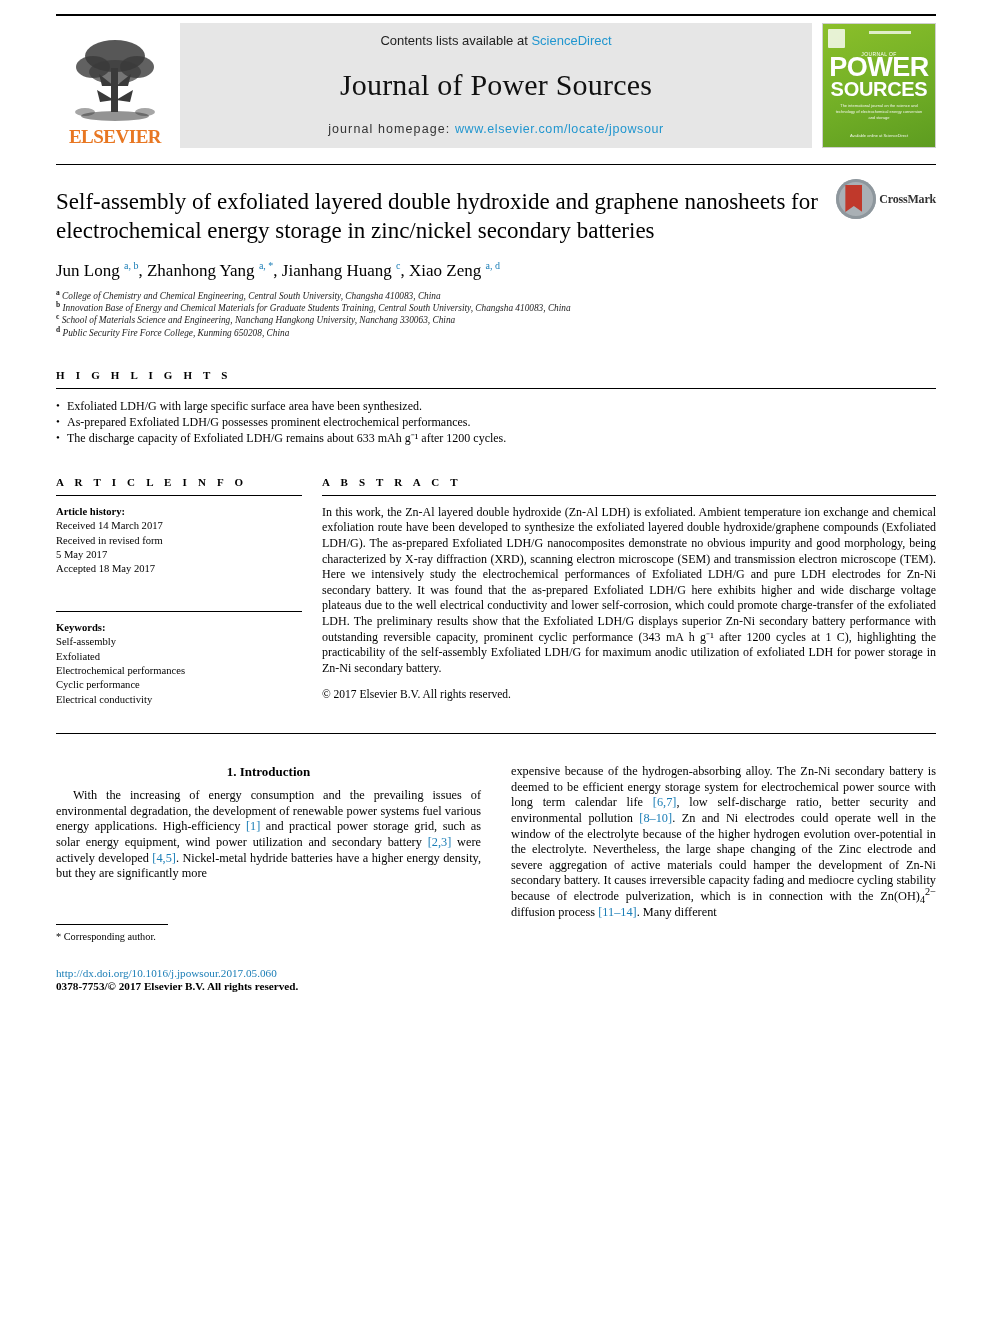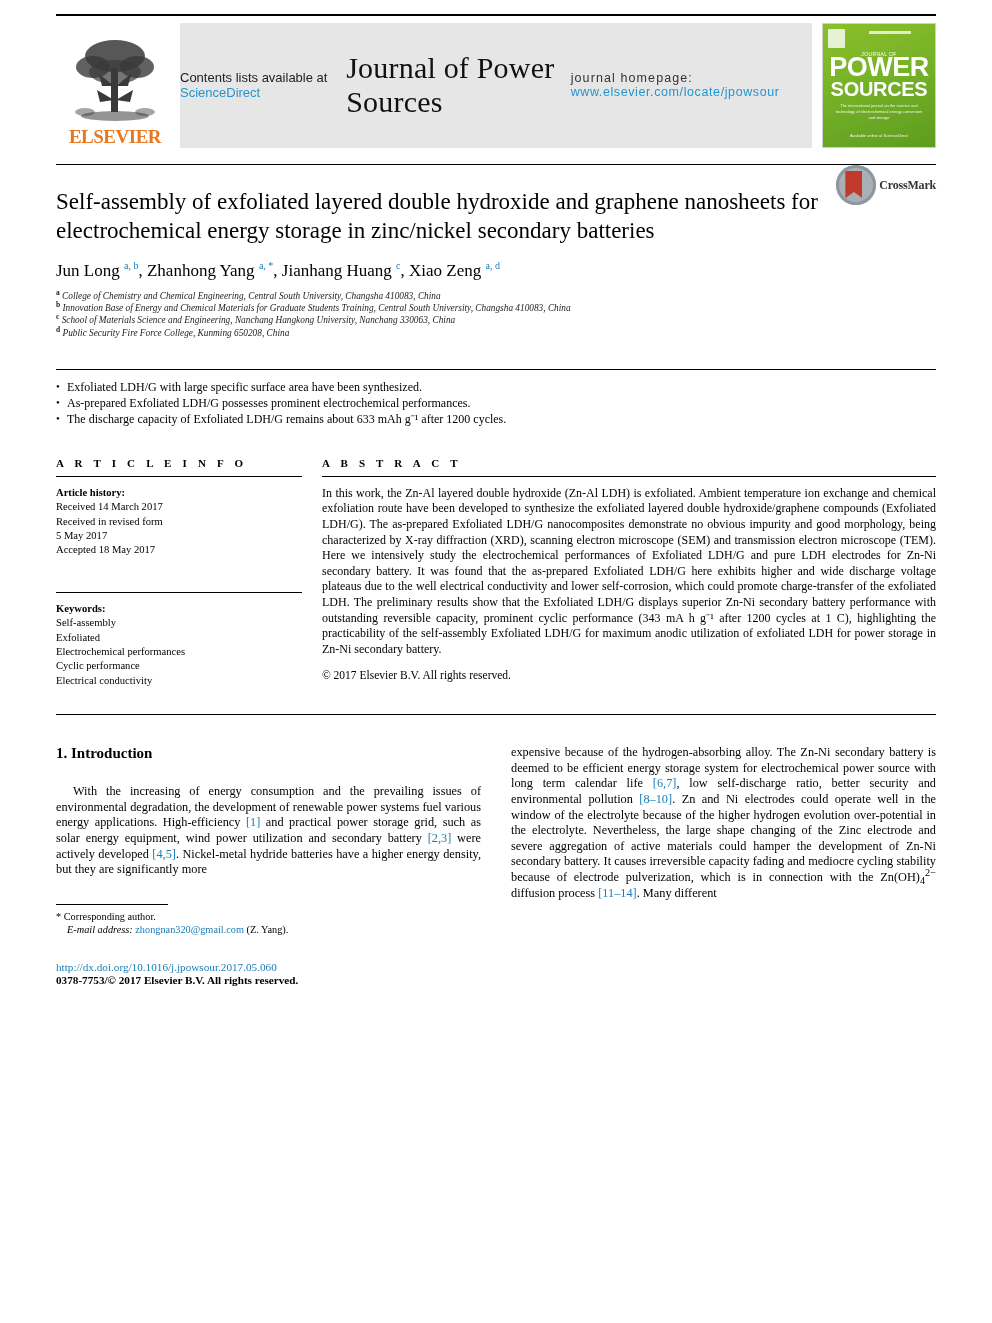--- a/index.html
+++ b/index.html
@@ -59,21 +59,21 @@
     font-weight: bold;
     color: #E87722;
     letter-spacing: -0.5px;
     line-height: 1;
     margin-top: 1px;
   }
   .contents-bar {
     flex: 1 1 auto;
     background: #e6e6e6;
     display: flex;
-    flex-direction: row;
+    flex-direction: column;
     align-items: center;
     justify-content: space-between;
     padding: 10px 0 12px 0;
     margin: 0 10px 0 6px;
   }
   .contents-line {
     font-family: "Liberation Sans", sans-serif;
     font-size: 13px;
     color: #222;
   }
@@ -150,21 +150,21 @@
     border-top: 1px solid #000;
     margin-top: 16px;
   }
   .title-block {
     position: relative;
     padding-top: 22px;
   }
   .crossmark {
     position: absolute;
     right: 0;
-    top: 0;
+    top: 14px;
     display: flex;
     align-items: center;
     gap: 3px;
   }
   .cm-logo {
     width: 40px; height: 40px;
     border-radius: 50%;
     background: #a9b0b5;
     position: relative;
     box-shadow: inset 0 0 0 3px #8e979d;
@@ -270,37 +270,38 @@
   .body-rule { border-top: 1px solid #000; margin-top: 26px; }
   .body-cols {
     display: flex;
     gap: 30px;
     margin-top: 30px;
   }
   .body-col { flex: 1 1 0; min-width: 0; }
   h2.intro-head {
     font-family: "Liberation Serif", serif;
     font-weight: bold;
-    font-size: 15px;
-    margin: 0 0 22px 0;
+    font-size: 13px;
+    margin: 0 0 8px 0;
+    text-align: center;
   }
   .body-text {
     font-family: "Liberation Serif", serif;
     font-size: 12.3px;
     line-height: 15.6px;
     text-align: justify;
     margin: 0;
     text-indent: 17px;
   }
   .body-text.noindent { text-indent: 0; }
   .ref { color: #1a7db6; }
 
   
   .footnote {
-    margin-top: 26px;
+    margin-top: 42px;
   }
   .fn-rule {
     width: 112px;
     border-top: 0.8px solid #000;
     margin-bottom: 5px;
   }
   .fn-text {
     font-family: "Liberation Serif", serif;
     font-size: 10.3px;
     line-height: 13.6px;
@@ -388,20 +389,21 @@
 
     <div class="affiliations">
         <div><sup>a</sup> College of Chemistry and Chemical Engineering, Central South University, Changsha 410083, China</div>
         <div><sup>b</sup> Innovation Base of Energy and Chemical Materials for Graduate Students Training, Central South University, Changsha 410083, China</div>
         <div><sup>c</sup> School of Materials Science and Engineering, Nanchang Hangkong University, Nanchang 330063, China</div>
         <div><sup>d</sup> Public Security Fire Force College, Kunming 650208, China</div>
       </div>
   </div>
 
   <div class="hl-wrap">
+    <div class="sec-head">H I G H L I G H T S</div>
     <div class="rule-thick"></div>
     <ul class="highlights-list">
         <li>Exfoliated LDH/G with large specific surface area have been synthesized.</li>
         <li>As-prepared Exfoliated LDH/G possesses prominent electrochemical performances.</li>
         <li>The discharge capacity of Exfoliated LDH/G remains about 633 mAh g⁻¹ after 1200 cycles.</li>
       </ul>
   </div>
 
   <div class="info-abs">
 
@@ -447,25 +449,20 @@
     <div class="body-col">
       <h2 class="intro-head">1. Introduction</h2>
       <p class="body-text"><span>With the increasing of energy consumption and the prevailing issues of environmental degradation, the development of renewable power systems fuel various energy applications. High-efficiency </span><span class="ref">[1]</span><span> and practical power storage grid, such as solar energy equipment, wind power utilization and secondary battery </span><span class="ref">[2,3]</span><span> were actively developed </span><span class="ref">[4,5]</span><span>. Nickel-metal hydride batteries have a higher energy density, but they are significantly more</span></p>
 
       <div class="footnote">
         <div class="fn-rule"></div>
         <div class="fn-text">
           <span>*</span>
           <span>Corresponding author.</span>
         </div>
-        <div class="fn-text" style="padding-left:11px;">
-          <span class="ital">E-mail address:</span>
-          <span class="mail">zhongnan320@gmail.com</span>
-          <span>(Z. Yang).</span>
-        </div>
         <div class="doi-block">
           <span class="doi-link">http://dx.doi.org/10.1016/j.jpowsour.2017.05.060</span>
           <span class="issn">0378-7753/© 2017 Elsevier B.V. All rights reserved.</span>
         </div>
       </div>
     </div>
 
     <div class="body-col">
       <p class="body-text noindent"><span>expensive because of the hydrogen-absorbing alloy. The Zn-Ni secondary battery is deemed to be efficient energy storage system for electrochemical power source with long term calendar life </span><span class="ref">[6,7]</span><span>, low self-discharge ratio, better security and environmental pollution </span><span class="ref">[8–10]</span><span>. Zn and Ni electrodes could operate well in the window of the electrolyte because of the higher hydrogen evolution over-potential in the electrolyte. Nevertheless, the large shape changing of the Zinc electrode and severe aggregation of active materials could hamper the development of Zn-Ni secondary battery. It causes irreversible capacity fading and mediocre cycling stability because of electrode pulverization, which is in connection with the Zn(OH)</span><sub>4</sub><sup>2−</sup><span> diffusion process </span><span class="ref">[11–14]</span><span>. Many different</span></p>
     </div>

